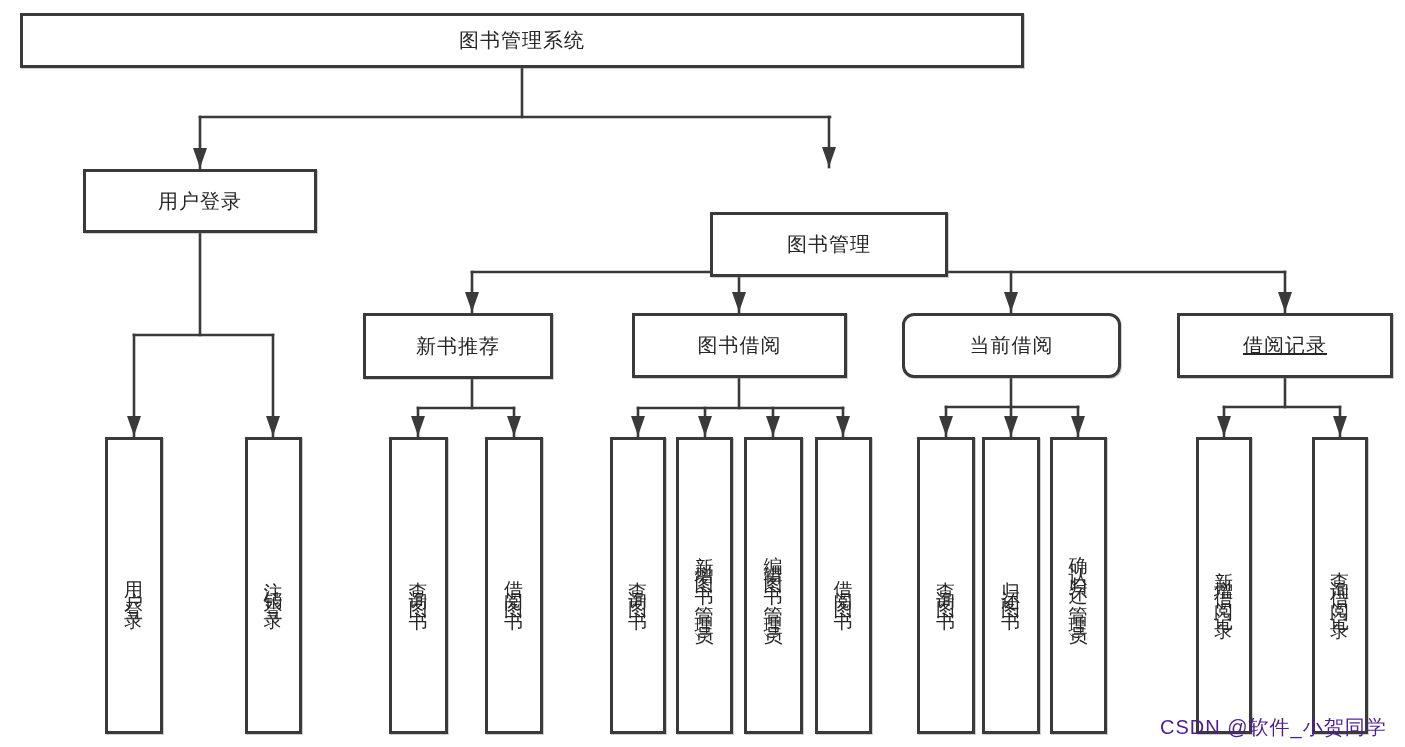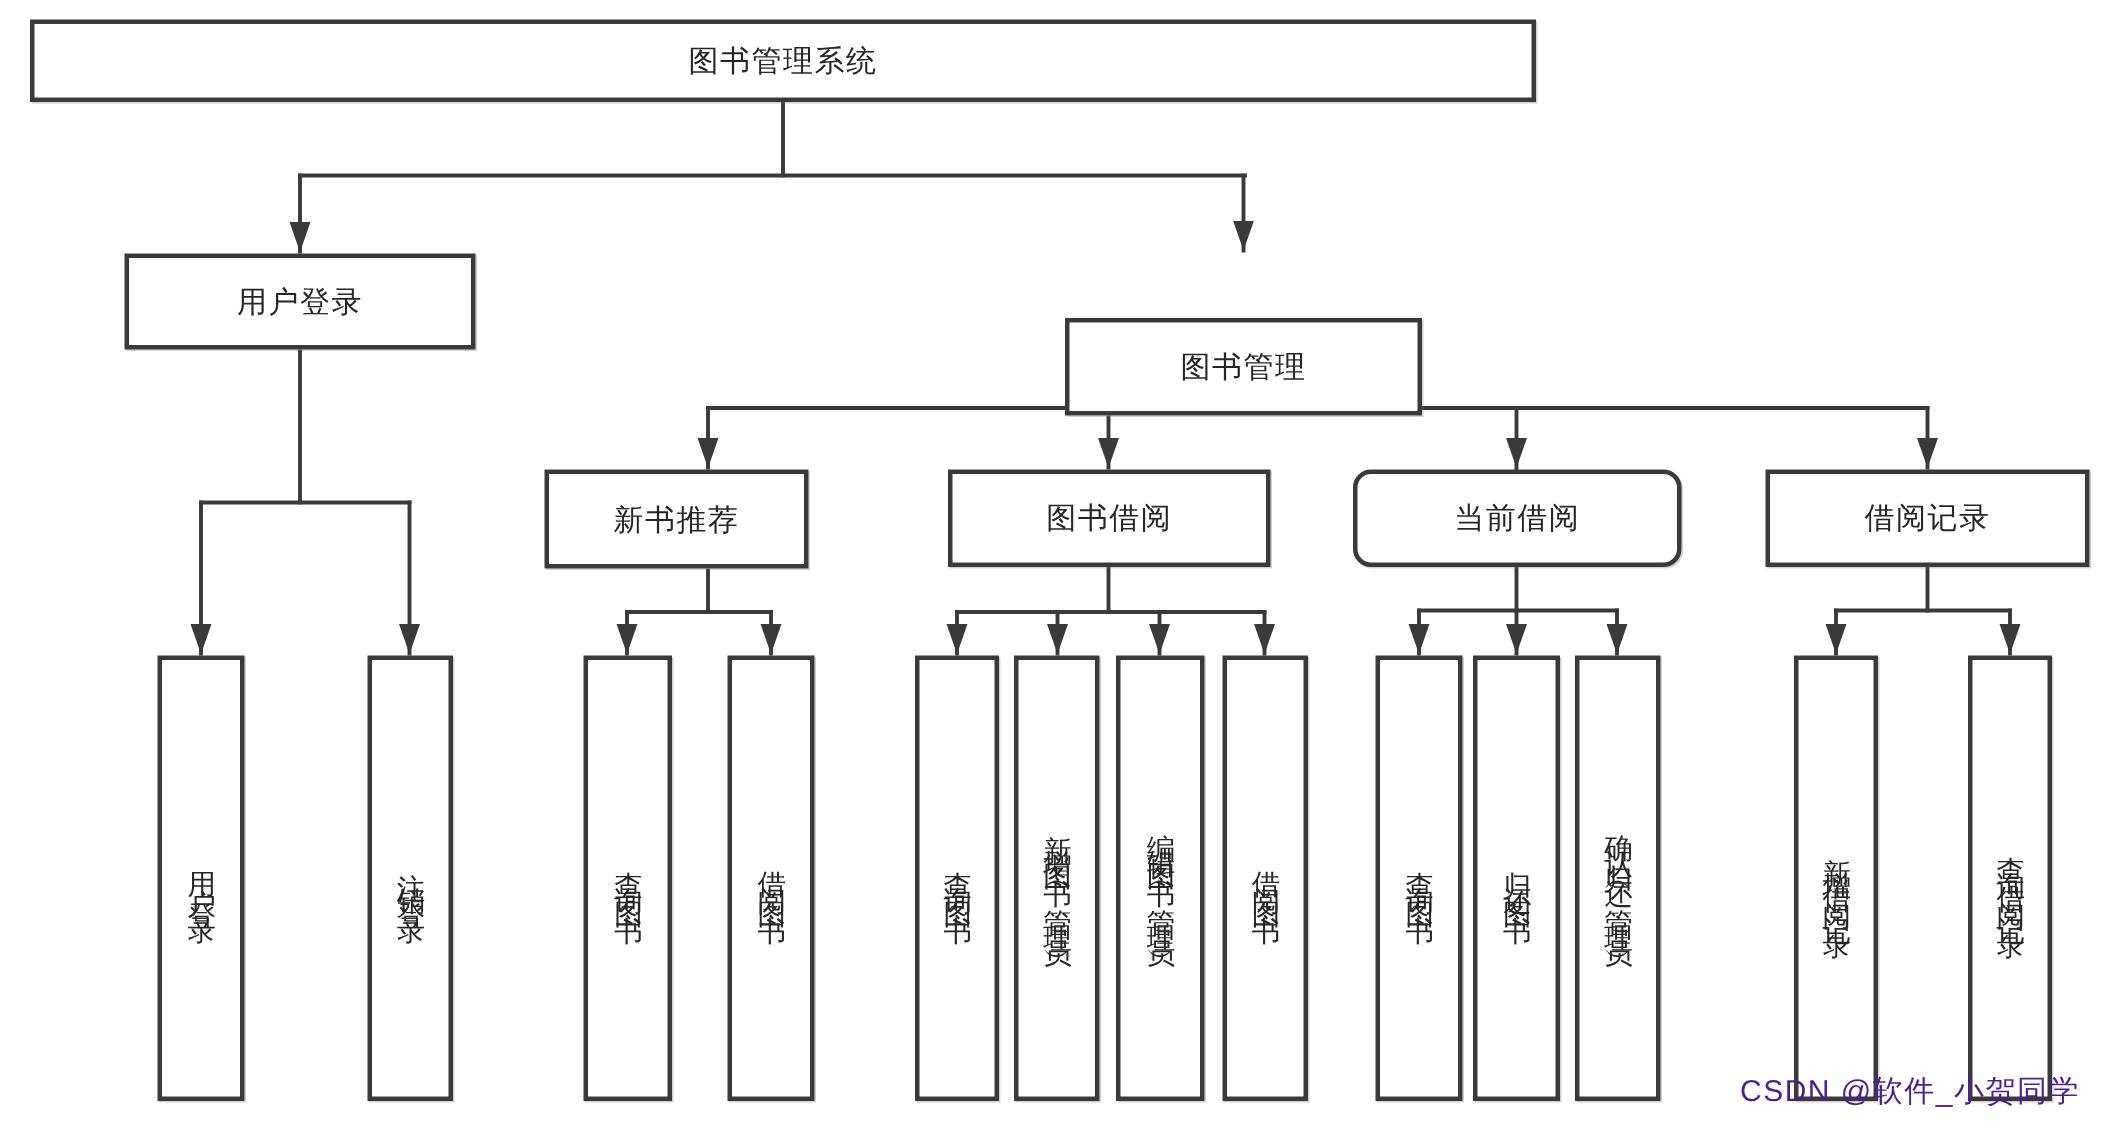--- a/index.html
+++ b/index.html
@@ -109,30 +109,30 @@
     <span>图书管理系统</span>
   </div>
 
   <div class="node hbox" style="left:83px; top:169px; width:234px; height:64px;">
     <span>用户登录</span>
   </div>
   <div class="node hbox" style="left:710px; top:168px; width:238px; height:65px;margin-top:44px;">
     <span>图书管理</span>
   </div>
 
-  <div class="node hbox" style="left:363px; top:313px; width:176px; height:66px;">
+  <div class="node hbox" style="left:363px; top:313px; width:190px; height:66px;">
     <span>新书推荐</span>
   </div>
   <div class="node hbox" style="left:632px; top:313px; width:215px; height:65px;">
     <span>图书借阅</span>
   </div>
   <div class="node hbox" style="left:902px; top:313px; width:219px; height:65px;border-radius:12px;">
     <span>当前借阅</span>
   </div>
-  <div class="node hbox" style="left:1177px; top:313px; width:216px; height:65px;">
+  <div class="node hbox" style="left:1177px; top:313px; width:216px; height:65px;text-decoration:underline;">
     <span>借阅记录</span>
   </div>
 
   <div class="node vbox" style="left:105px; top:437px; width:58px; height:297px;">
     <span>用户登录</span>
   </div>
   <div class="node vbox" style="left:245px; top:437px; width:57px; height:297px;">
     <span>注销登录</span>
   </div>
 

